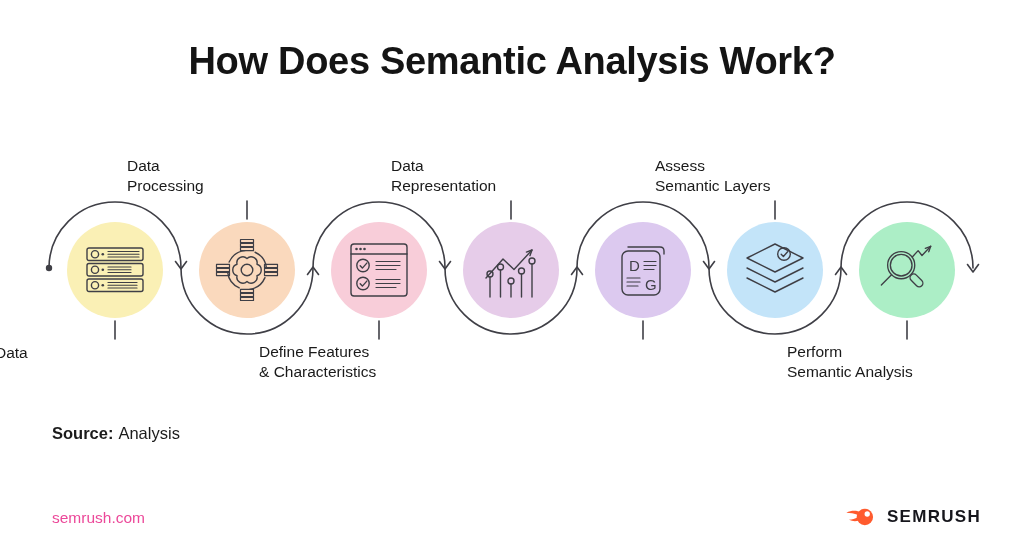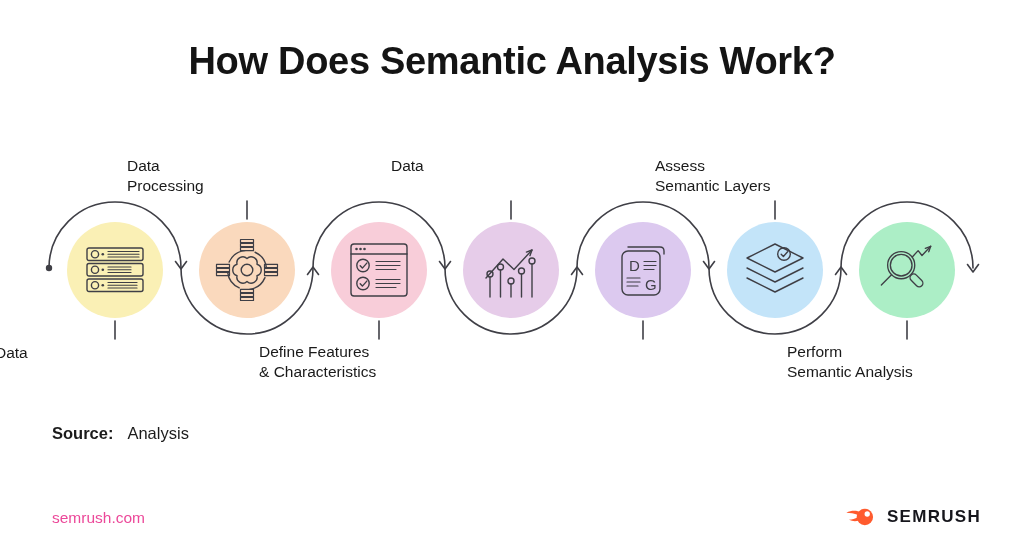--- a/index.html
+++ b/index.html
@@ -10,21 +10,21 @@
   .wave{position:absolute;left:0;top:0;pointer-events:none;}
   .step{position:absolute;top:222px;width:96px;height:96px;}
   .circle{width:96px;height:96px;border-radius:50%;display:flex;align-items:center;justify-content:center;}
   .step-label{position:absolute;width:240px;font-size:15.5px;line-height:19.5px;
               color:#1a1a1a;transform:translateX(-50%);}
   .ic{stroke:#3F3F46;fill:none;stroke-width:1.4;stroke-linecap:round;stroke-linejoin:round;}
   .icf{fill:#3F3F46;stroke:none;}
   .ictext{font-family:"Liberation Sans",sans-serif;font-size:15px;fill:#3F3F46;}
   .wline{stroke:#3F3F46;stroke-width:1.6;fill:none;stroke-linecap:round;stroke-linejoin:round;}
   .source{position:absolute;left:52px;top:424px;font-size:16.5px;color:#1c1c1c;}
-  .source b{font-weight:700;margin-right:14px;}
+  .source b{font-weight:700;margin-right:5px;}
   .website{position:absolute;left:52px;top:509px;font-size:15.5px;color:#ec4899;}
   .logo{position:absolute;right:43px;top:505px;display:flex;align-items:center;gap:12px;}
   .wordmark{font-size:17px;font-weight:800;letter-spacing:1.3px;color:#16161c;}
 </style>
 </head>
 <body>
 
 <div class="frame">
 
   <div class="title">How Does Semantic Analysis Work?</div>
@@ -210,20 +210,21 @@
   <div class="step-label" style="left:247px;top:156px">
     <div>Data</div>
     <div>Processing</div>
   </div>
   <div class="step-label" style="left:379px;top:342px">
     <div>Define Features</div>
     <div>&amp; Characteristics</div>
   </div>
   <div class="step-label" style="left:511px;top:156px">
     <div>Data</div>
+    <div>Representation</div>
   </div>
   <div class="step-label" style="left:775px;top:156px">
     <div>Assess</div>
     <div>Semantic Layers</div>
   </div>
   <div class="step-label" style="left:907px;top:342px">
     <div>Perform</div>
     <div>Semantic Analysis</div>
   </div>
 

